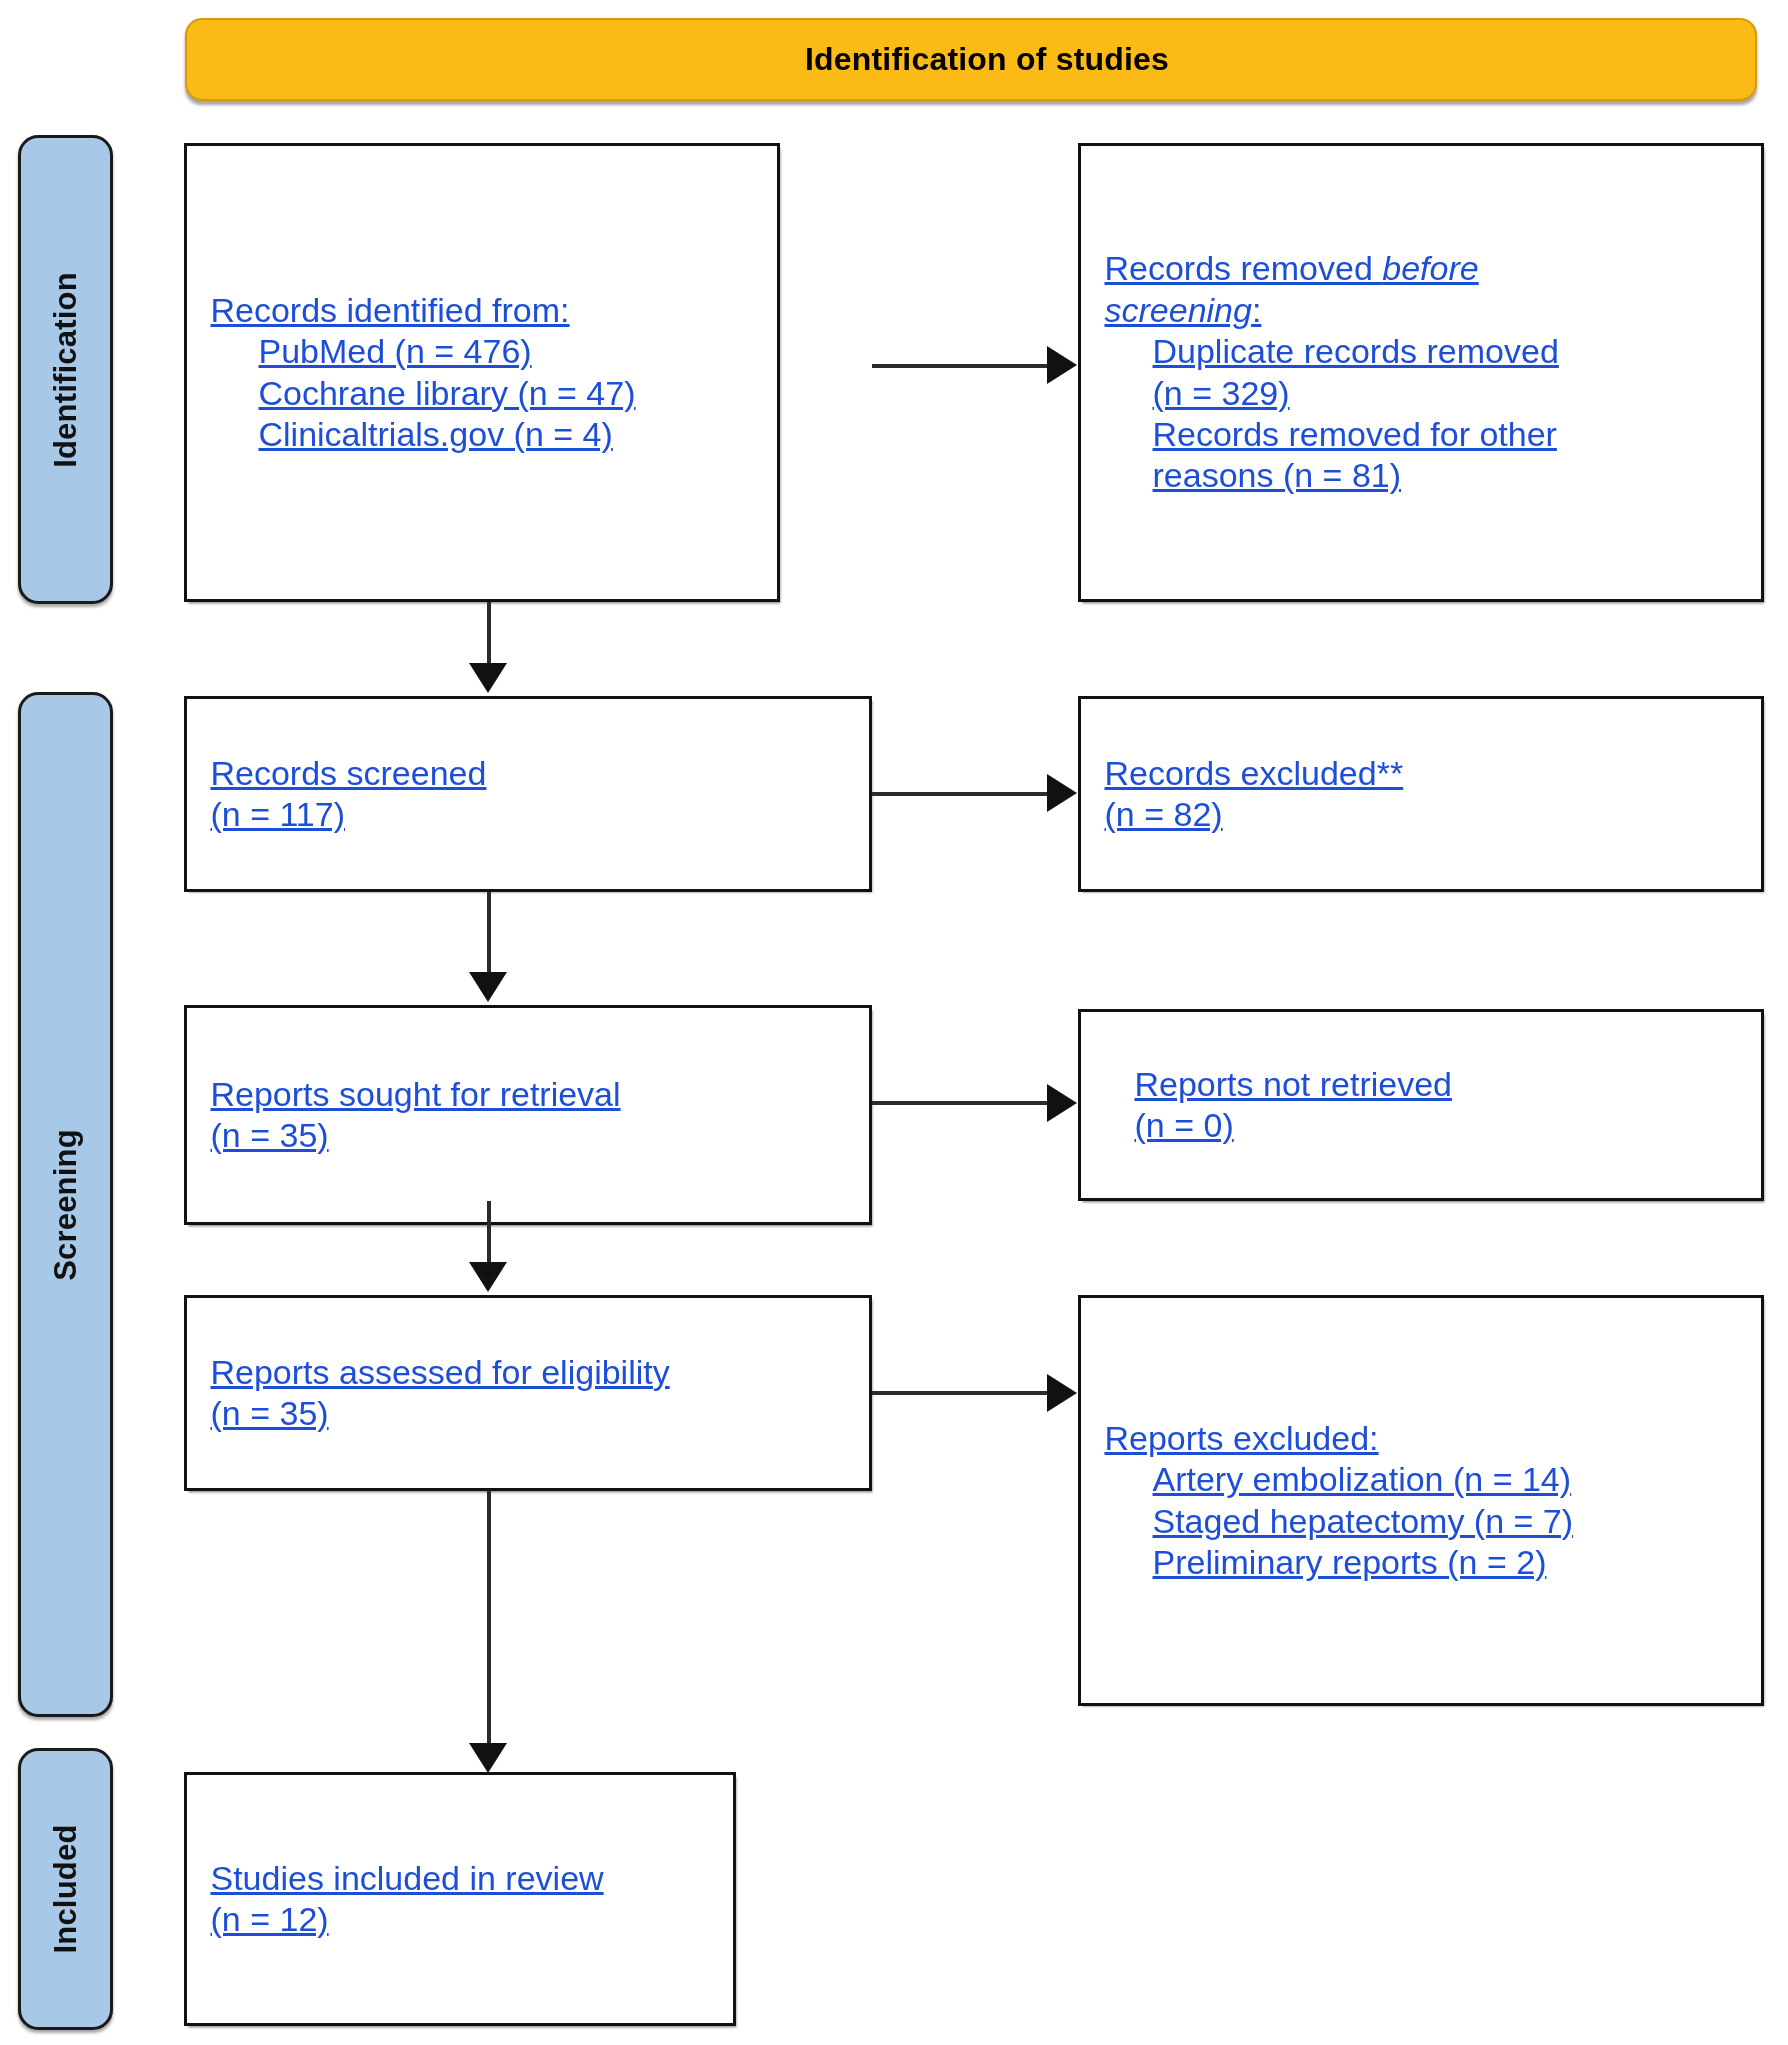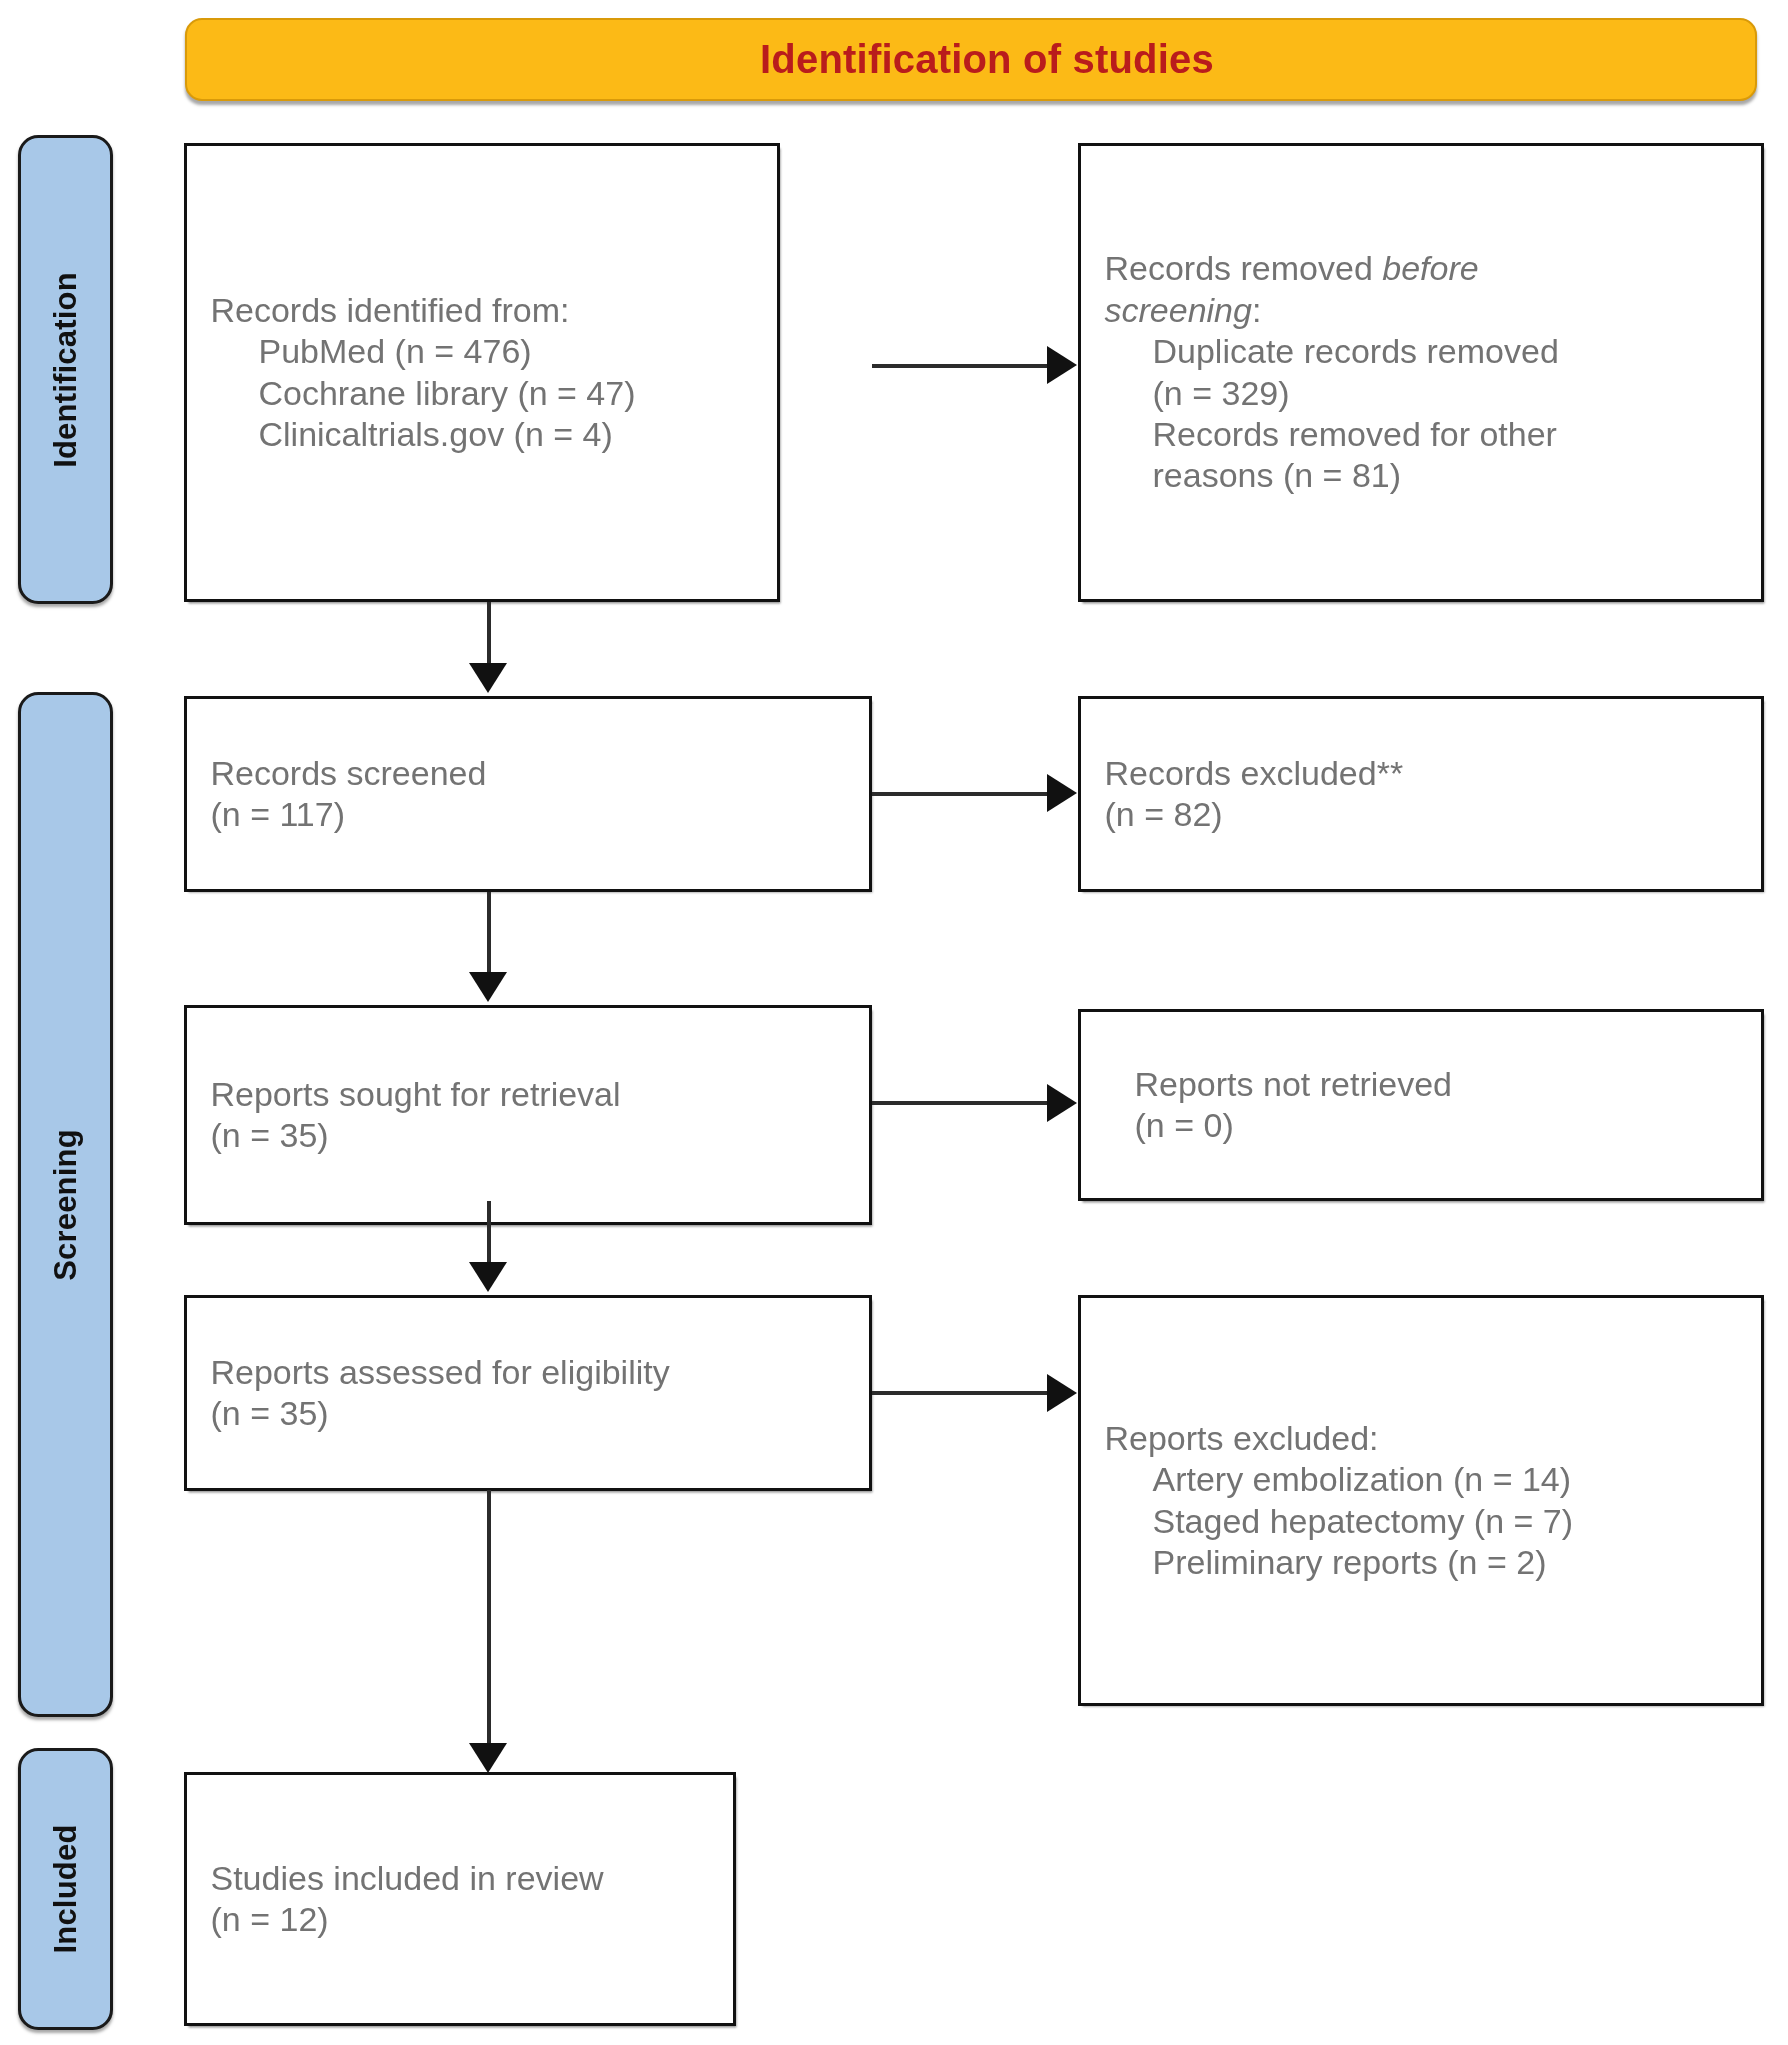--- a/index.html
+++ b/index.html
@@ -26,23 +26,23 @@
     box-sizing: border-box;
     background: #FCBA16;
     border: 2.3px solid #D99A09;
     border-radius: 17px;
     box-shadow: 0 3.9px 3.1px -0.8px rgba(0,0,0,0.35);
     display: flex;
     align-items: center;
     justify-content: center;
   }
   .phase-banner .banner-text {
-    font-size: 40px;
+    font-size: 32px;
     font-weight: bold;
-    color: #b91c1c;
+    color: #000000;
     letter-spacing: 0.2px;
     text-align: center;
     margin-left: 32px;
   }
 
   
   .stage-label {
     position: absolute;
     box-sizing: border-box;
     background: #A8C8E8;
@@ -74,22 +74,23 @@
     align-items: center;
     box-shadow: 2.3px 3.1px 2.3px -1.6px rgba(0,0,0,0.45);
   }
   .flow-box .box-body {
     padding: 0 23.5px;
     width: 100%;
   }
   .box-line {
     font-size: 34px;
     line-height: 1.22;
-    color: #737373;
+    color: #1d4ed8;
     white-space: nowrap;
+    text-decoration: underline;
   }
   .box-line.indented {
     padding-left: 48px;
   }
   .box-line .it {
     font-style: italic;
   }
 
   
   .connector {

